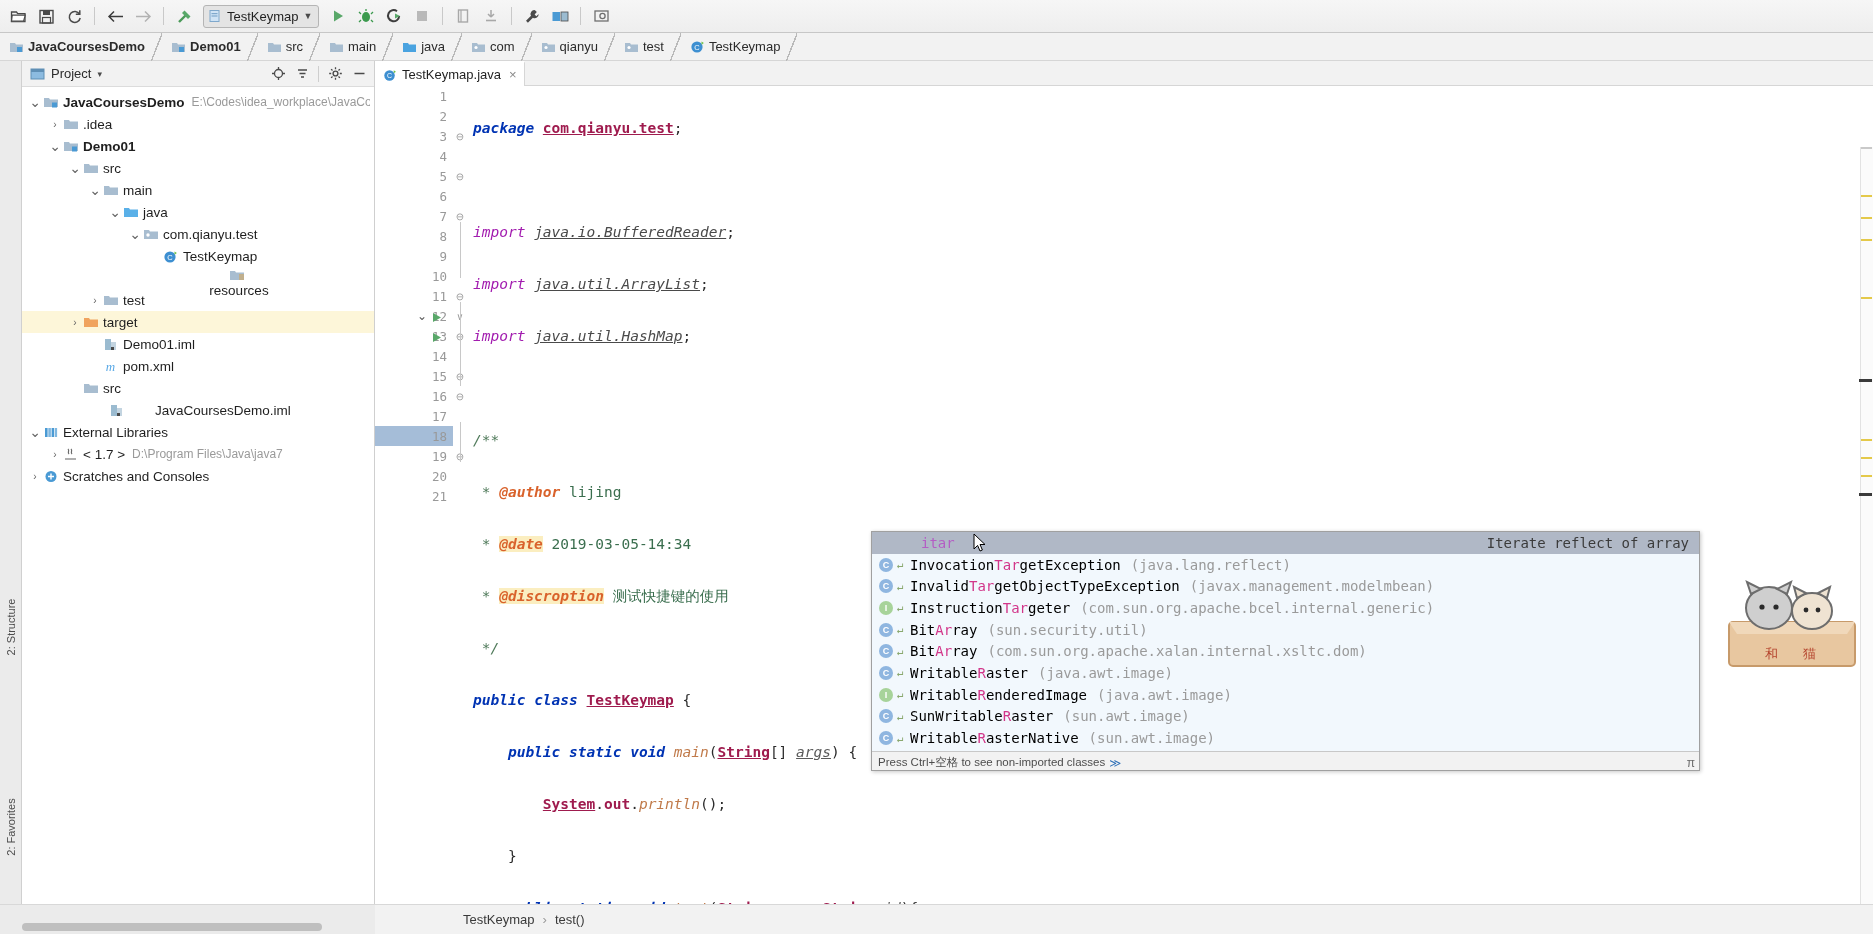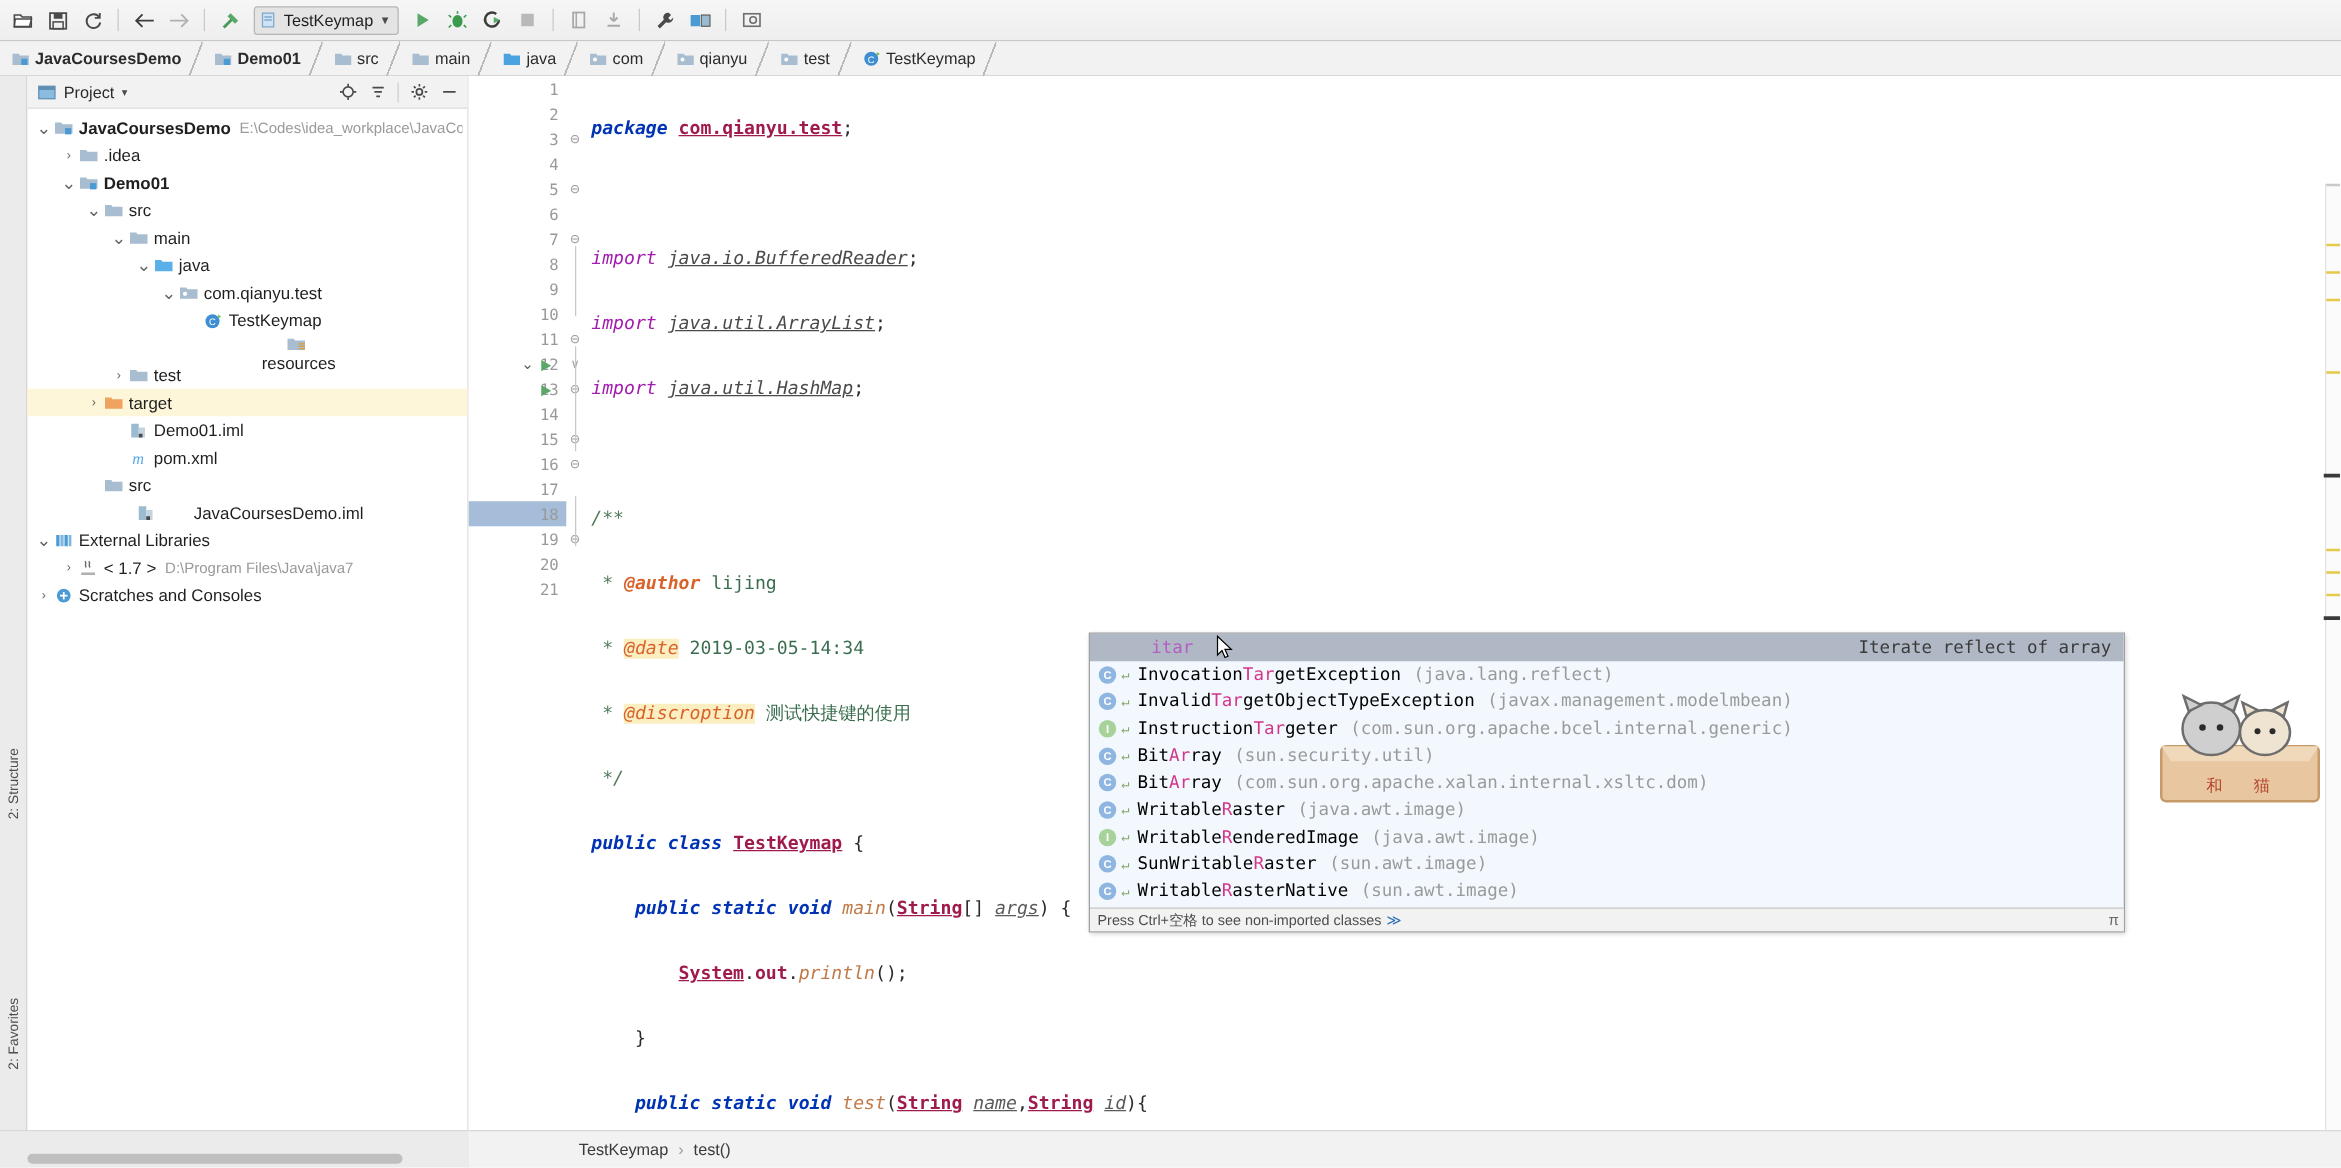--- a/index.html
+++ b/index.html
@@ -121,21 +121,21 @@
 
   
   .kw   { color: #0033b3; font-weight: bold; font-style: italic; }
   .kw2  { color: #a21caf; font-style: italic; }
   .type { color: #9f1b4e; font-weight: bold; text-decoration: underline; }
   .typeu{ color: #9f1b4e; font-weight: bold; }
   .idu  { color: #5a5a5a; font-style: italic; text-decoration: underline; }
   .punct{ color: #2b2b2b; }
   .cmt  { color: #4f7a5a; font-style: italic; }
   .tag  { color: #d9622b; font-style: italic; font-weight: bold; }
-  .taghl{ color: #d9622b; font-style: italic; font-weight: normal; background: #fbeec0; }
+  .taghl{ color: #d9622b; font-style: italic; font-weight: bold; background: #fbeec0; }
   .cmttxt { color: #3a6e4e; }
   .meth { color: #c07a4a; font-style: italic; }
   .pkgu { color: #9f1b4e; font-weight:bold; text-decoration: underline; }
   .imp  { color: #4a4a4a; font-style: italic; text-decoration: underline; }
 
   
   .popup {
     position: absolute; left: 496px; top: 445px; width: 829px; height: 240px;
     border: 1px solid #a0a0a0; background: #f2f8fd;
     box-shadow: 1px 1px 4px rgba(0,0,0,.22);
@@ -156,21 +156,21 @@
   .pico.iface { background: #a7d39a; }
   .pmark { color: #8aa86e; font-size: 11px; width: 9px; flex: none; }
   .pname { color: #000000; }
   .pname .m { color: #d2368a; }
   .ppkg { color: #9a9a9a; margin-left: 6px; }
   .ptail { position: absolute; right: 10px; color: #3b3b3b; }
   .ptext-itar { color: #b45ec4; }
   .phint {
     position: absolute; left: 0; bottom: 0; width: 829px; height: 19px;
     background: #f2f2f2; border-top: 1px solid #c8c8c8;
-    display: flex; align-items: center; padding: 0 6px;
+    display: flex; align-items: flex-end; padding: 0 6px;
     font-family: "Liberation Sans", sans-serif; font-size: 11.5px; color: #4d4d4d;
   }
   .phint .lnk { color: #2d6fb8; margin-left: 4px; }
   .phint .pi { margin-left: auto; color: #6a6a6a; font-size: 12px; }
 
   
   .markerbar {
     position: absolute; right: 0; top: 86px; width: 13px; height: 760px;
     background: #fbfbfb; border-left: 1px solid #e2e2e2;
   }
@@ -599,20 +599,31 @@
               <circle cx="8" cy="7.5" r="5.5" fill="#4a9ad4"></circle>
               <path d="M5 7.5h6M8 4.5v6" stroke="#fff" stroke-width="1.4"></path>
             </svg>
           </span>
           <span class="tlabel">Scratches and Consoles</span>
         </div>
       </div>
   </div>
 
   <div class="editor-area">
+    <div class="tabbar">
+      <div class="etab">
+        <svg width="14" height="14" viewBox="0 0 15 15">
+            <circle cx="7" cy="8" r="5.6" fill="#3d8fd1"></circle>
+            <text x="7" y="11" font-size="7.5" fill="#fff" text-anchor="middle" font-family="Liberation Sans">C</text>
+            <path d="M11.5 2.5v3.2l2.4-1.6z" fill="#6fc04a"></path>
+          </svg>
+        <span>TestKeymap.java</span>
+        <span class="closex">×</span>
+      </div>
+    </div>
 
     <div class="code-wrap">
 
       <div class="gutter" id="gutter-root">
           <div class="gutter-line">1</div>
           <div class="gutter-line">2</div>
           <div class="gutter-line">3</div>
           <div class="gutter-line">4</div>
           <div class="gutter-line">5</div>
           <div class="gutter-line">6</div>

